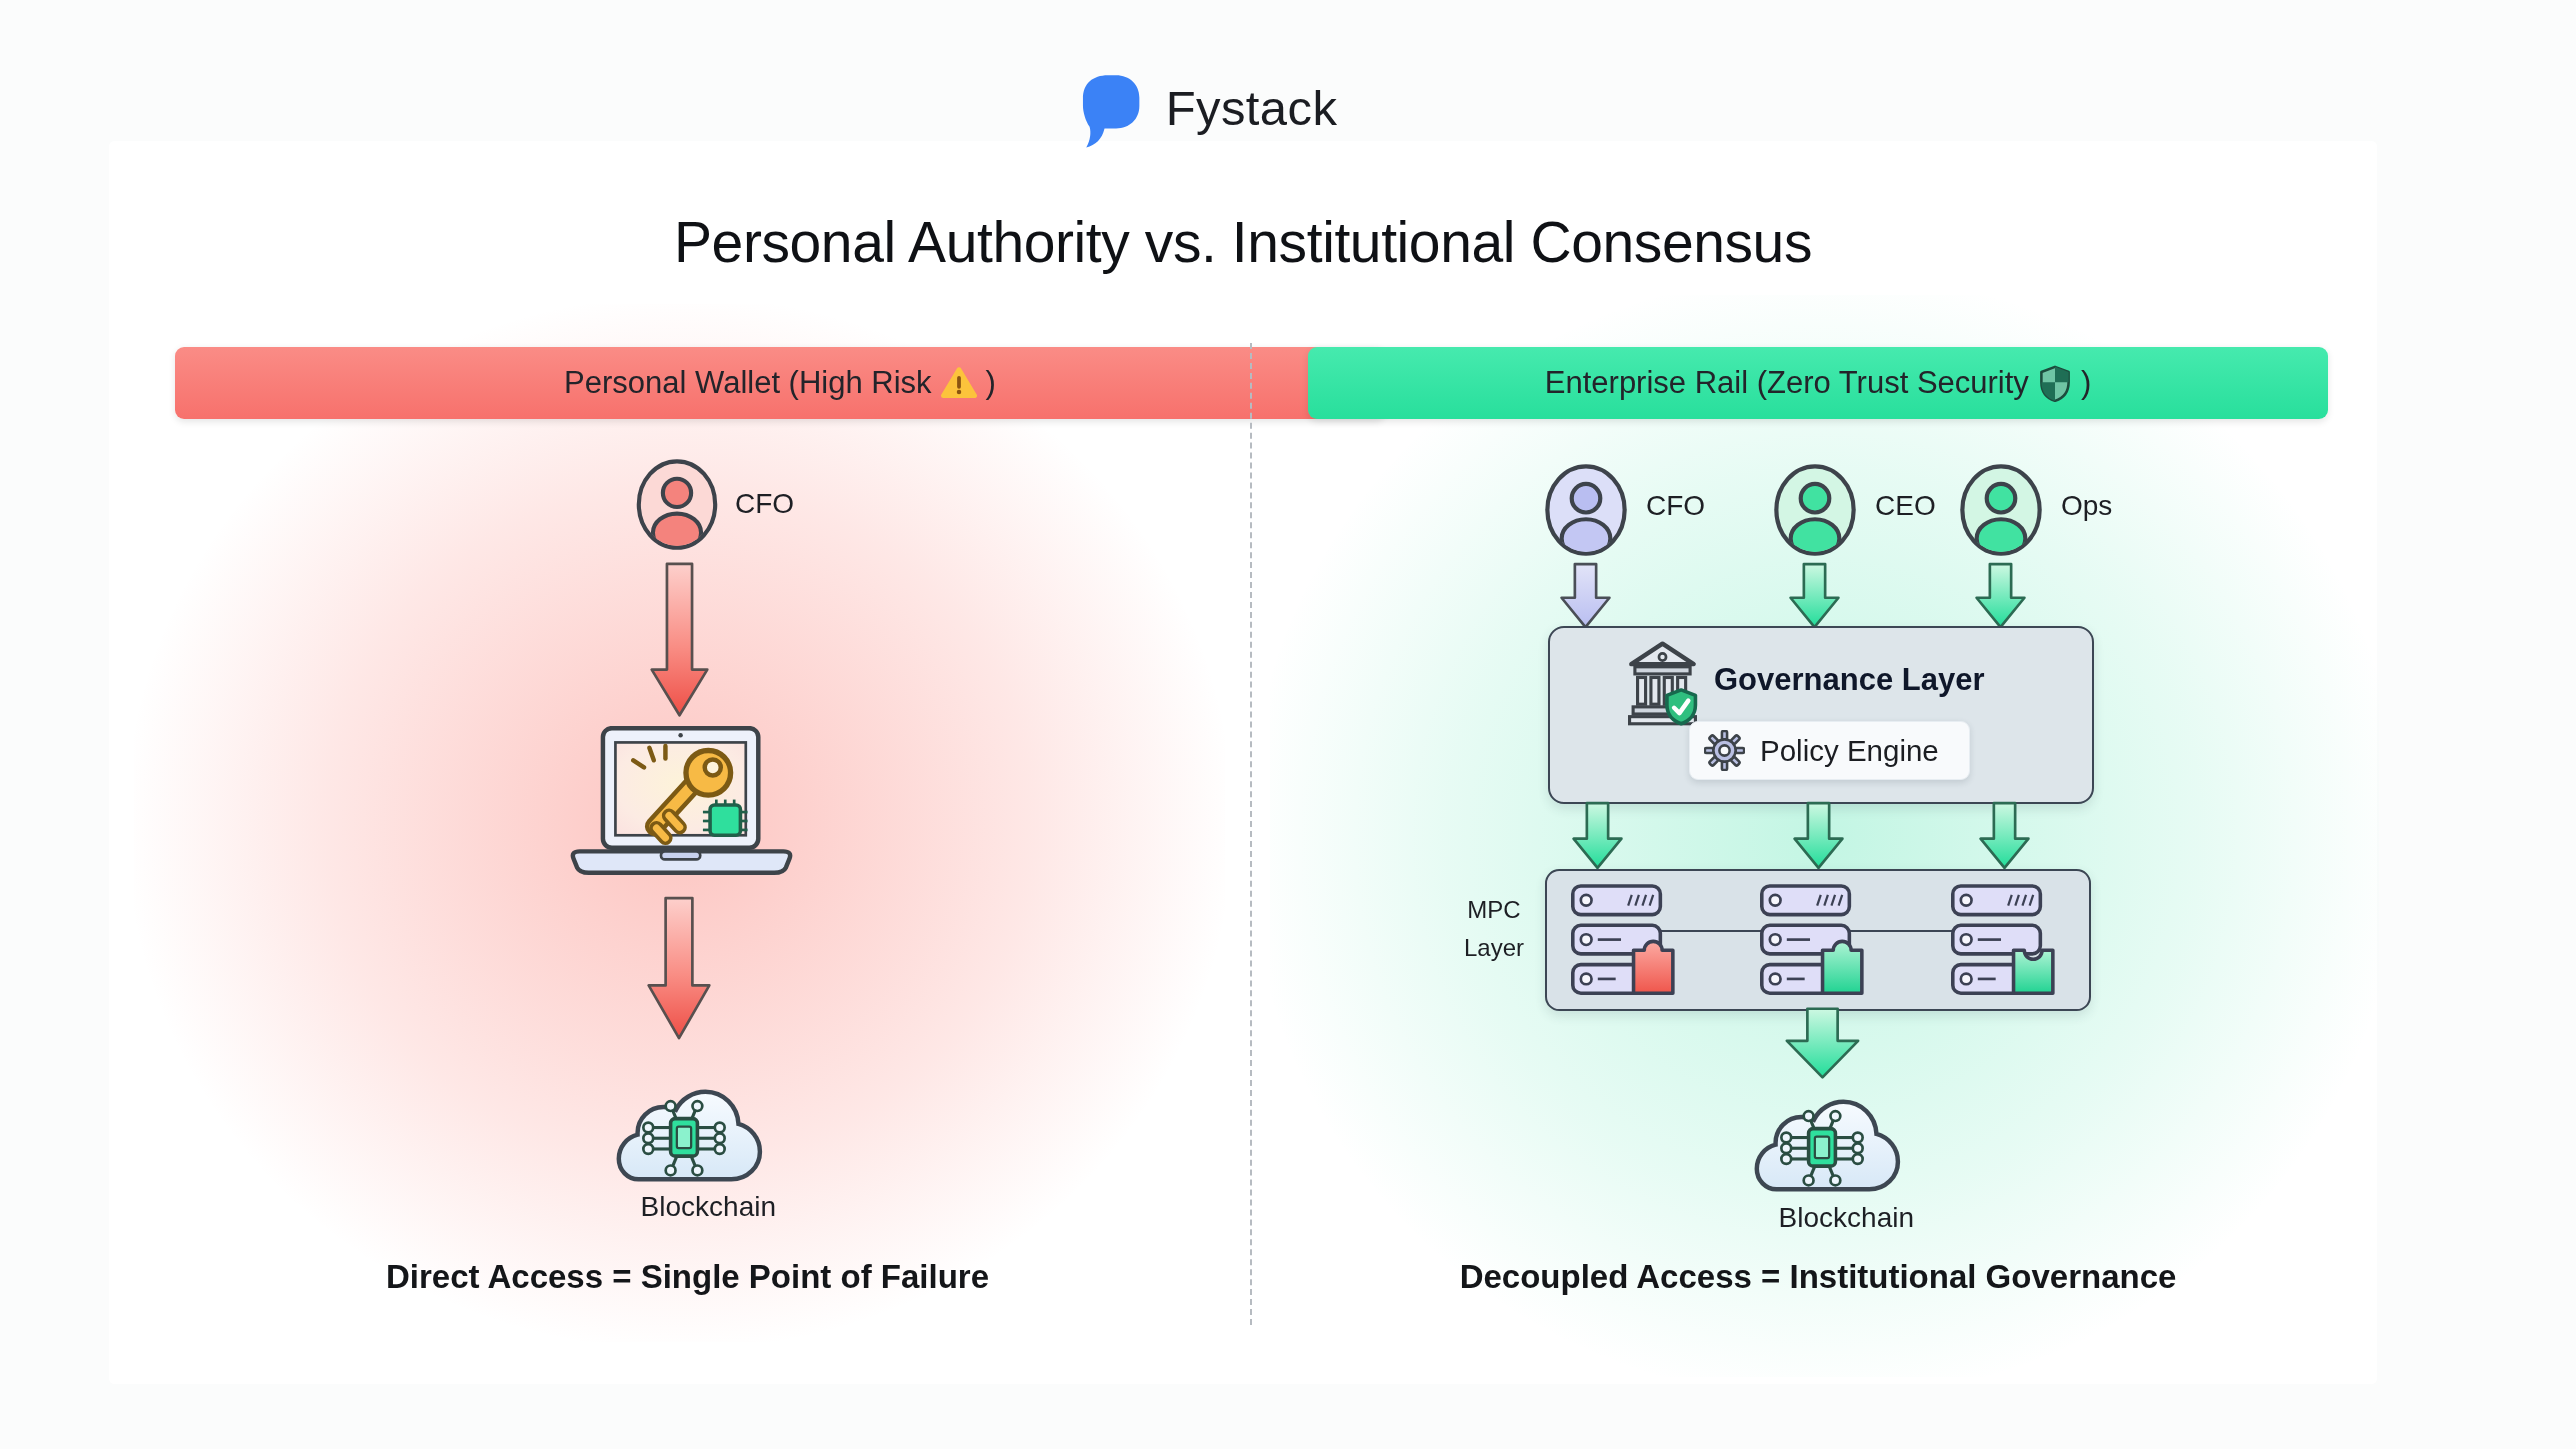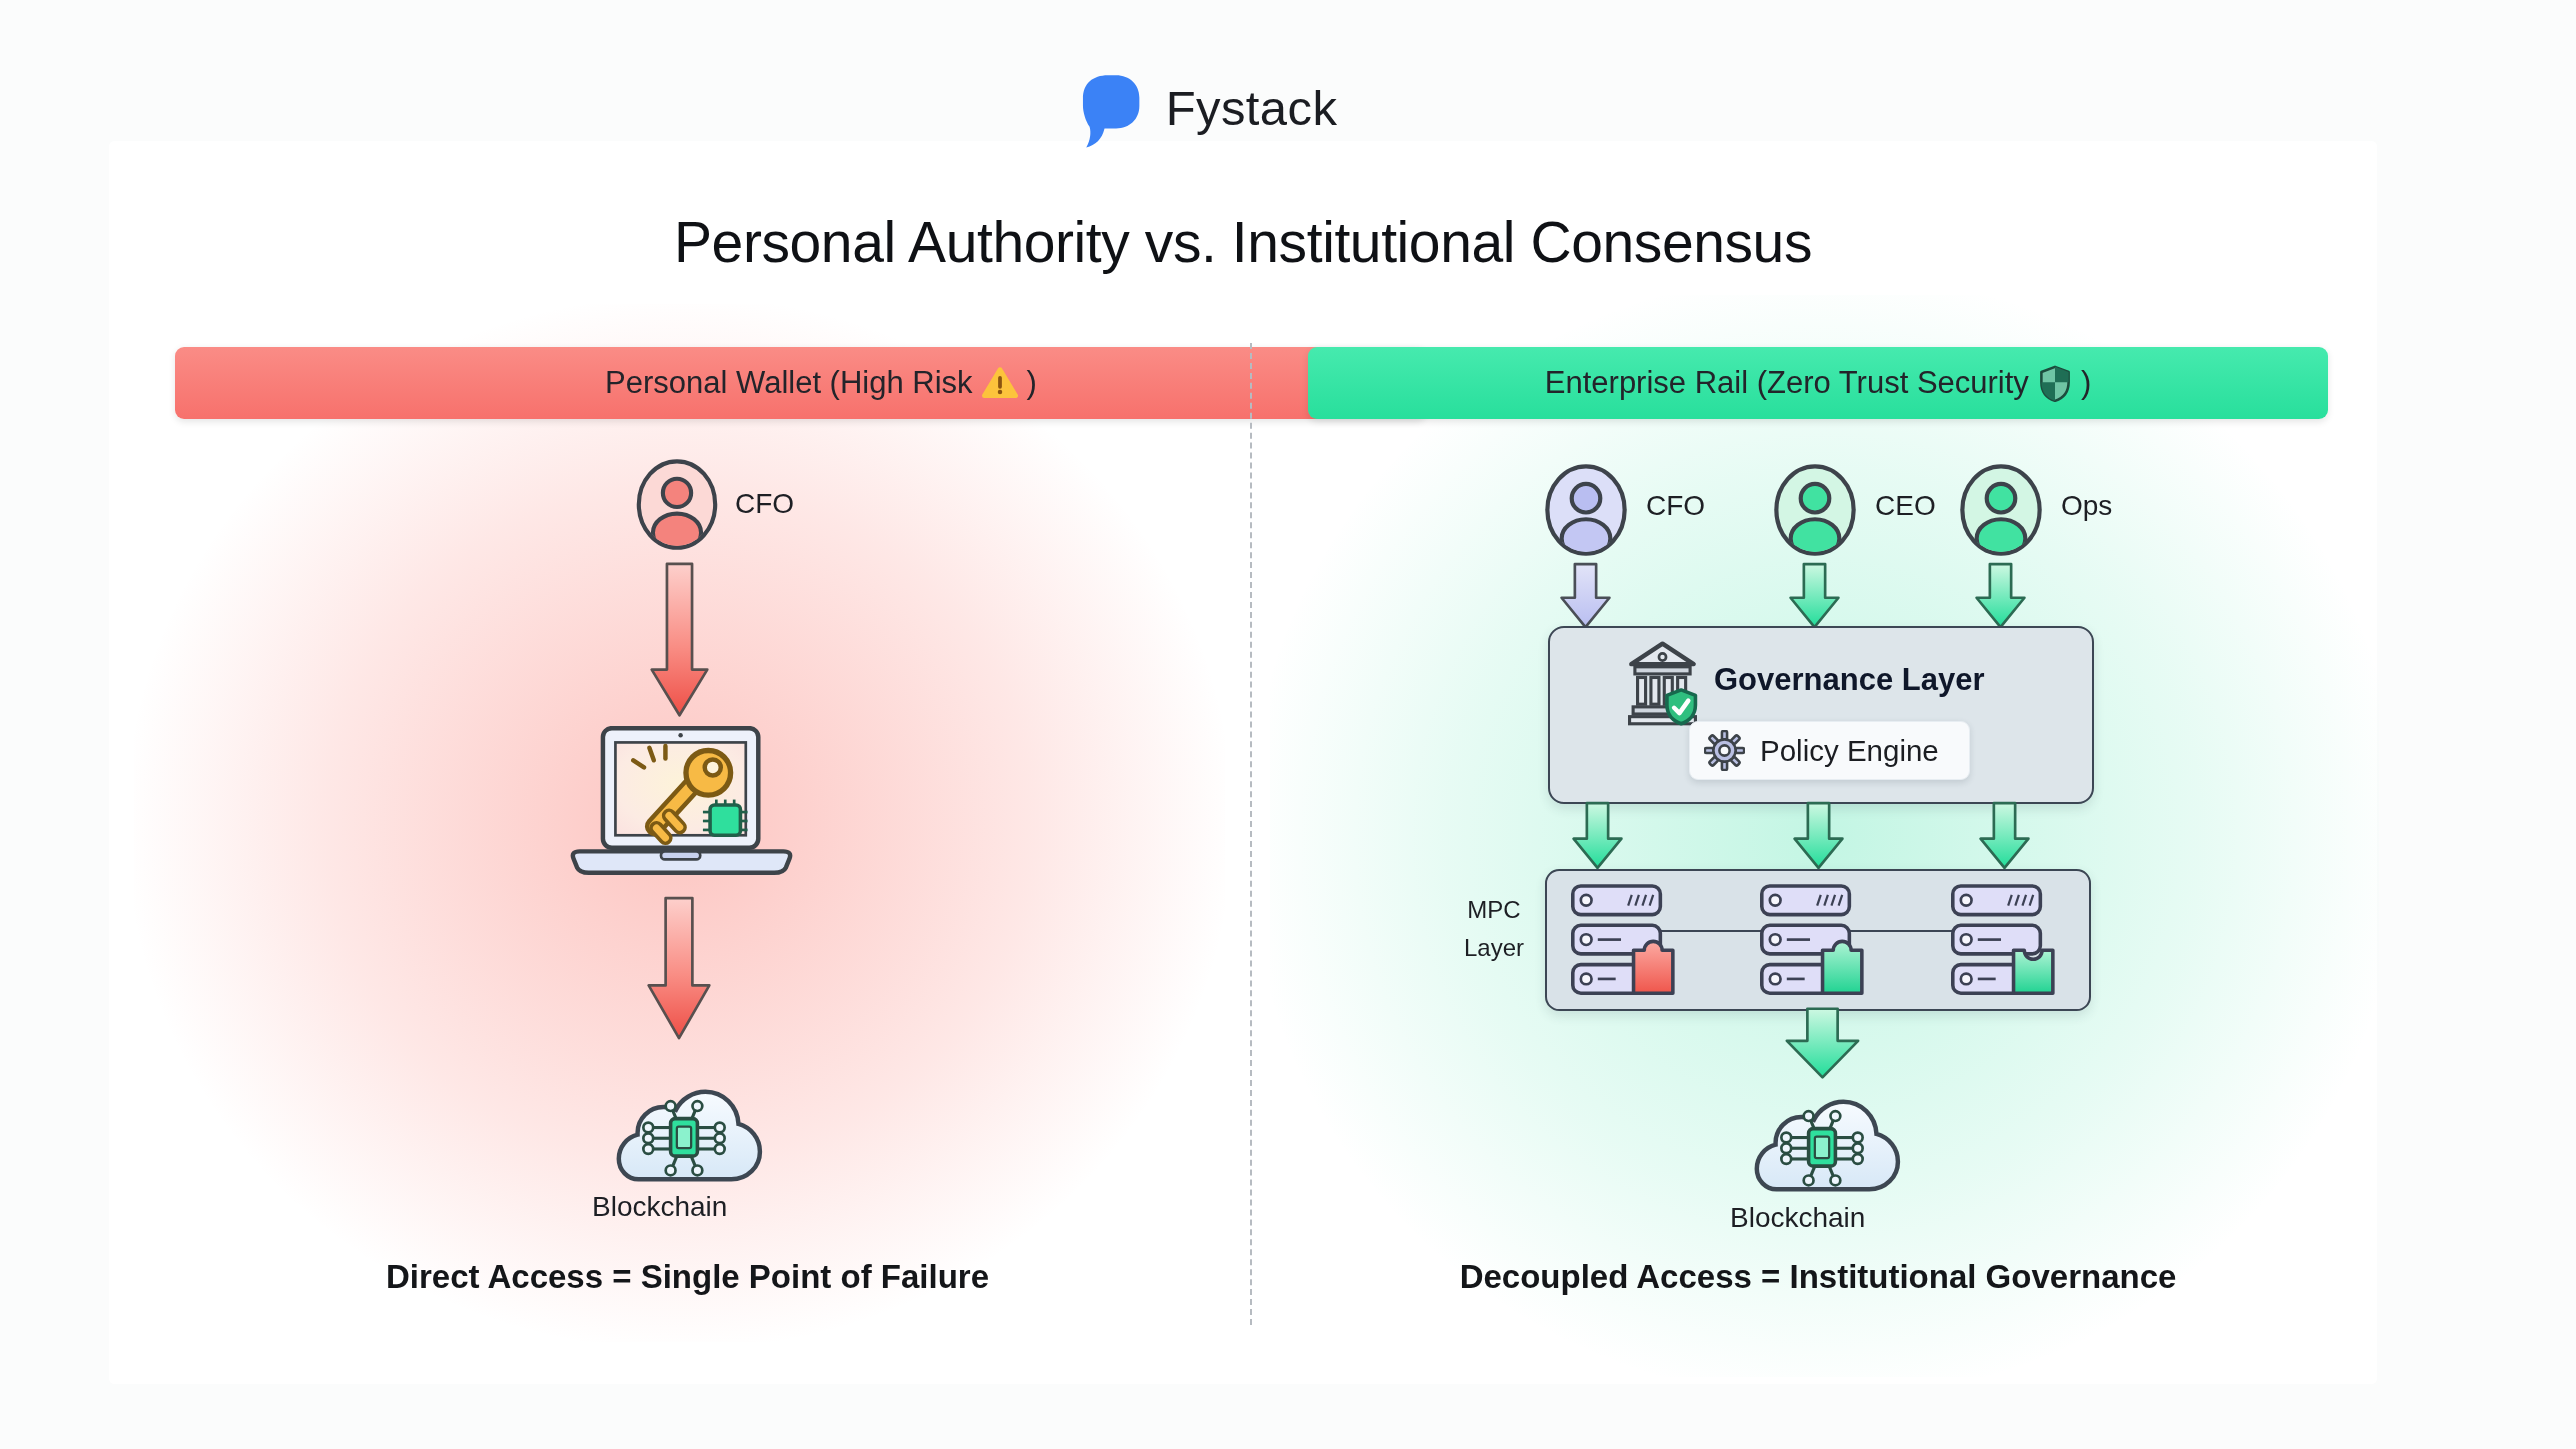--- a/index.html
+++ b/index.html
@@ -22,29 +22,29 @@
   .glow{position:absolute;pointer-events:none;}
   .glow.red{left:134px;top:304px;width:1091px;height:1038px;
     background:radial-gradient(ellipse at center, rgba(249,110,100,0.40) 0%, rgba(249,110,100,0.16) 46%, rgba(249,110,100,0) 72%);}
   .glow.green{left:1270px;top:295px;width:1109px;height:1082px;
     background:radial-gradient(ellipse at center, rgba(56,224,164,0.30) 0%, rgba(56,224,164,0.12) 48%, rgba(56,224,164,0) 74%);}
   
   .banner{position:absolute;top:347px;height:72px;border-radius:9px;
     display:flex;align-items:center;justify-content:center;
     font-size:31px;font-weight:500;color:#23242a;
     box-shadow:0 2.7px 7.2px rgba(0,0,0,0.10);}
-  .banner.red{left:175px;width:1210px;background:linear-gradient(180deg,#fa8c86 0%,#f7716c 100%);padding-left:41px;}
+  .banner.red{left:175px;width:1210px;background:linear-gradient(180deg,#fa8c86 0%,#f7716c 100%);}
   .banner.green{left:1308px;width:1020px;background:linear-gradient(180deg,#46eaae 0%,#28df9c 100%);}
   .banner .ic{margin:0 9px;display:inline-flex;}
   
   .divider{position:absolute;left:1250px;top:343px;height:982px;width:0;
     border-left:2.7px dashed #b6bbc1;}
   .abs{position:absolute;}
   .lbl{font-size:28px;color:#1d1f24;}
-  .center{text-align:left;}
+  .center{text-align:right;}
   .caption{position:absolute;top:1258px;font-size:33px;font-weight:700;color:#141619;text-align:center;}
   .caption.left{left:175px;width:1025px;}
   .caption.right{left:1308px;width:1020px;}
   
   .gov-box{position:absolute;left:1548px;top:626px;width:542px;height:174px;
     background:#dde5ea;border:2.7px solid #3c4654;border-radius:16px;
     box-shadow:0 4.5px 10.7px rgba(40,60,70,0.12);}
   .gov-title{position:absolute;left:1714px;top:662px;font-size:31px;font-weight:600;color:#0f172a;}
   .pill{position:absolute;left:1689px;top:721px;width:279px;height:57px;background:#f8fafc;
     border:1.8px solid #e7edf2;border-radius:9px;box-shadow:0 2.7px 6.3px rgba(40,60,70,0.14);}

